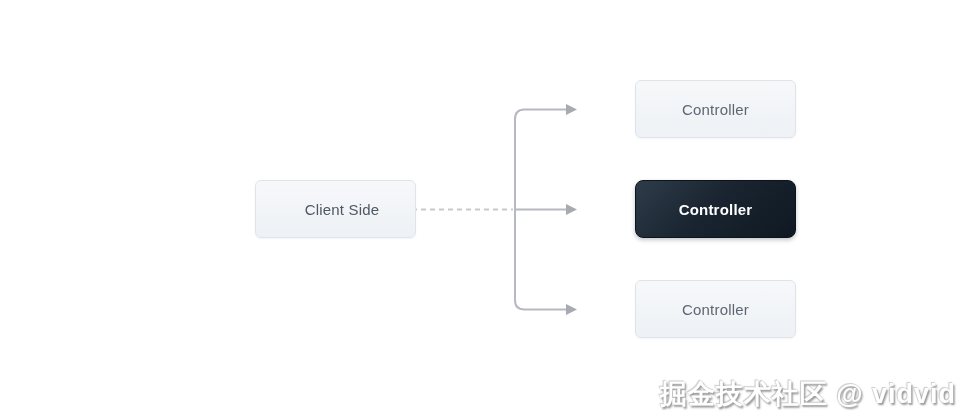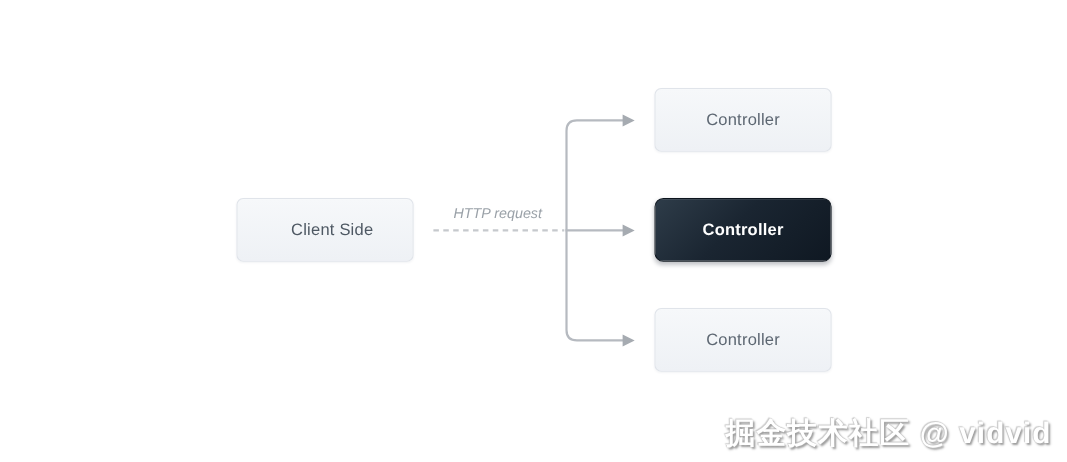--- a/index.html
+++ b/index.html
@@ -14,20 +14,21 @@
   svg.connectors { position: absolute; left: 0; top: 0; width: 970px; height: 420px; }
 
   .box {
     position: absolute;
     width: 161px; height: 58px;
     display: flex; align-items: center; justify-content: center;
     border-radius: 6px;
     font-size: 15px;
     letter-spacing: 0.2px;
     box-sizing: border-box;
+    margin-left: 40px;
   }
   .box.light {
     background: linear-gradient(180deg, #f6f8fa 0%, #eef1f5 100%);
     border: 1px solid #e0e4ea;
     color: #5d6772;
     font-weight: 500;
     box-shadow: 0 1px 2px rgba(20, 40, 70, 0.05);
   }
   .box.client { left: 215px; top: 180px; color: #4e5863; padding-left: 13px; }
   .box.ctrl-0 { left: 595px; top: 80px; }
@@ -85,21 +86,20 @@
       <path d="M514 209.5 H567" fill="none" stroke="#b6bac0" stroke-width="2"></path>
       <polygon points="566,204 577,209.5 566,215" fill="#a6abb1"></polygon>
     </g>
 
     <g>
       <path d="M515 209.5 V300 Q515 309.5 524.5 309.5 H567" fill="none" stroke="#b6bac0" stroke-width="2"></path>
       <polygon points="566,304 577,309.5 566,315" fill="#a6abb1"></polygon>
     </g>
   </svg>
 
-  <div class="edge-label">HTTP request</div>
 
   <div class="box light client">
     <span>Client Side</span>
   </div>
 
   <div class="box light ctrl-0">
     <span>Controller</span>
   </div>
 
   <div class="box ctrl-1">

